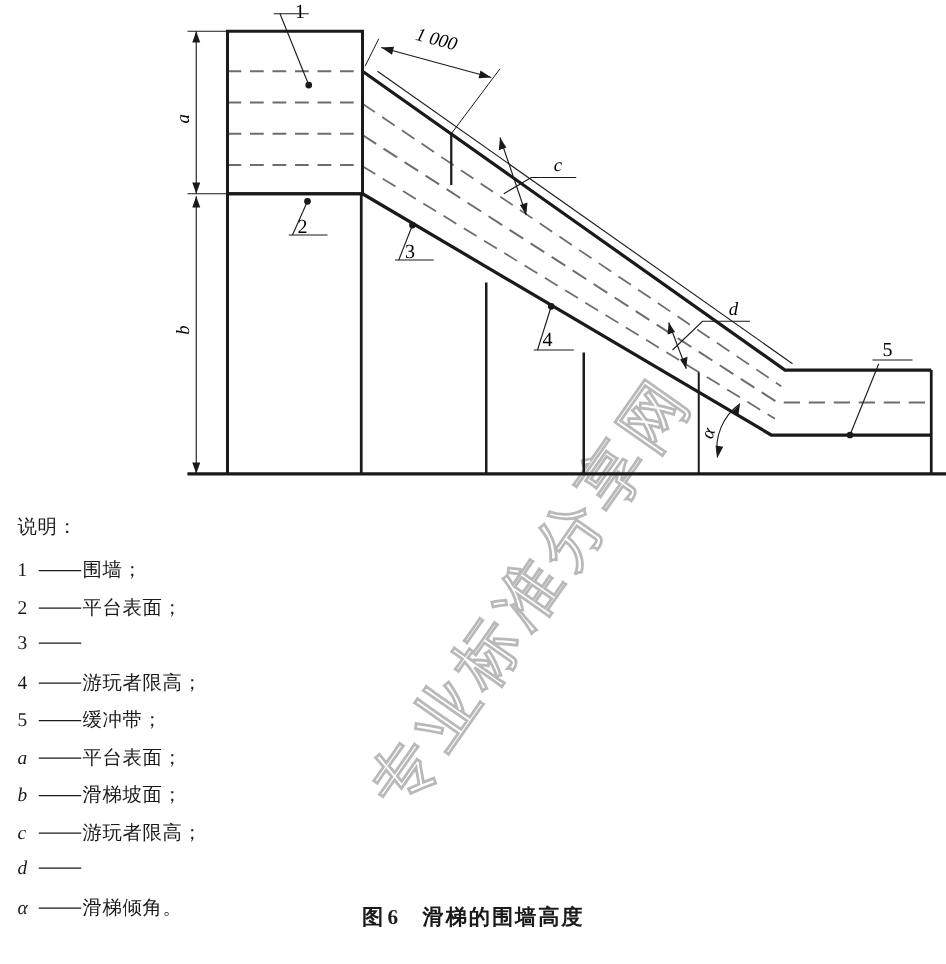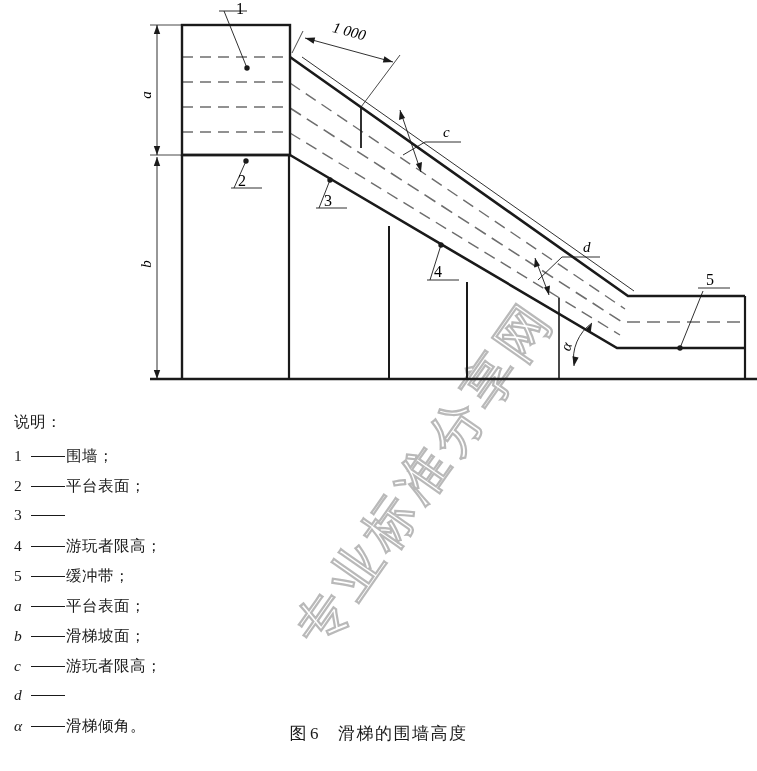--- a/index.html
+++ b/index.html
@@ -71,21 +71,21 @@
   .legend-text {
     letter-spacing: 0.5px;
   }
   #caption {
     position: absolute;
     left: 0;
     top: 722px;
     width: 757px;
     text-align: center;
     font-size: 17px;
-    font-weight: normal;
+    font-weight: bold;
     letter-spacing: 1.5px;
     font-family: "Liberation Sans", sans-serif;
   }
   #caption .cap-num {
     margin: 0 4px 0 2px;
     font-family: "Liberation Serif", "DejaVu Serif", serif;
   }
   #caption .cap-gap {
     display: inline-block;
     width: 14px;

